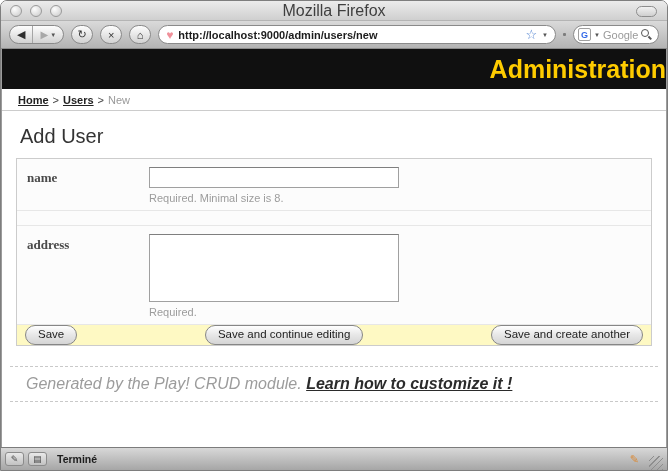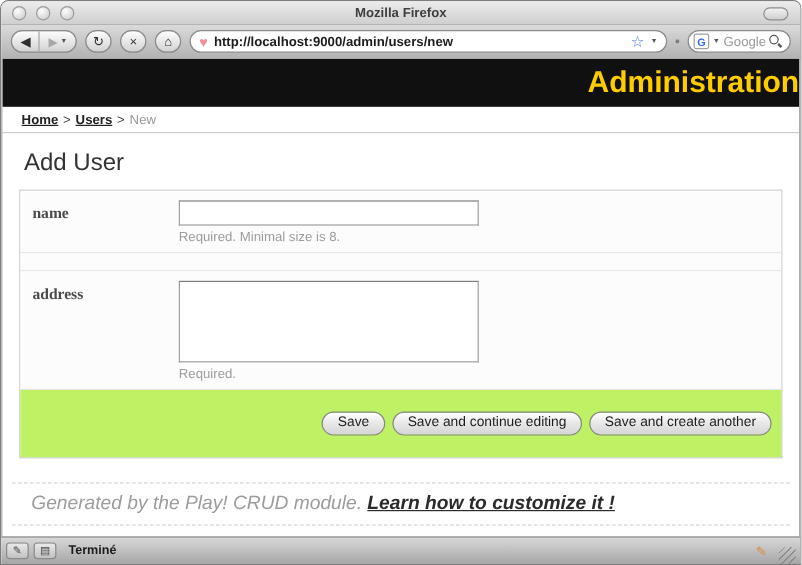--- a/index.html
+++ b/index.html
@@ -6,21 +6,21 @@
   html,body { width:668px; height:471px; font-family:"Liberation Sans", sans-serif; background:#fff; }
   .window { width:668px; height:471px; border:1px solid #7e7e7e; border-radius:7px 7px 0 0; overflow:hidden;
             display:flex; flex-direction:column; background:#fff; }
 
   
   .titlebar { height:20px; flex:0 0 20px; background:linear-gradient(#ececec,#cfcfcf);
               border-bottom:1px solid #b4b4b4; display:flex; align-items:center; position:relative; }
   .lights { display:flex; gap:8px; margin-left:9px; }
   .light { width:12px; height:12px; border-radius:50%; border:1px solid #9a9a9a;
            background:radial-gradient(circle at 35% 30%, #fdfdfd, #c9c9c9); }
-  .win-title { position:absolute; left:0; right:0; text-align:center; font-size:11px; font-weight:bold; color:#3f3f3f; }
+  .win-title { position:absolute; left:0; right:0; text-align:center; font-size:16px; font-weight:normal; color:#3f3f3f; }
   .oval-btn { position:absolute; right:10px; top:5px; width:21px; height:11px; border:1px solid #8d8d8d;
               border-radius:7px; background:linear-gradient(#f2f2f2,#cFcFcF); }
 
   
   .toolbar { height:28px; flex:0 0 28px; background:linear-gradient(#dadada,#b3b3b3);
              border-bottom:1px solid #8b8b8b; display:flex; align-items:center; padding:0 8px; gap:7px; }
   .pillgroup { display:flex; align-items:center; height:19px; border:1px solid #8a8a8a; border-radius:10px;
                background:linear-gradient(#fdfdfd,#d2d2d2); overflow:hidden; }
   .pillseg { padding:0 7px; height:100%; display:flex; align-items:center; gap:2px; font-size:10px; }
   .pillseg + .pillseg { border-left:1px solid #a5a5a5; }
@@ -64,22 +64,22 @@
 
   .crud-form { margin:0 14px; border:1px solid #ccc; background:#fdfdfd; }
   .frow { display:flex; padding:8px 10px 6px; border-bottom:1px solid #e7e7e7; background:#fcfcfc; }
   .flabel { flex:0 0 122px; font-size:13px; font-weight:bold; color:#4a4a4a; padding-top:3px;font-family:Liberation Serif, serif; }
   .fctrl { flex:1; }
   .txt-input { width:250px; height:21px; border:1px solid #a0a0a0; border-top-color:#7f7f7f; background:#fff;
                font-size:12px; padding:2px 4px; font-family:"Liberation Sans", sans-serif; display:block; }
   .txt-area { width:250px; height:68px; border:1px solid #a0a0a0; border-top-color:#7f7f7f; background:#fff;
               font-size:12px; padding:2px 4px; font-family:"Liberation Sans", sans-serif; resize:none; display:block; }
   .hint { font-size:11px; color:#9c9c9c; margin-top:4px; }
-  .factions { display:flex; justify-content:flex-end; align-items:center; gap:6px;
-              background:#bef264; padding:18px 8px; }
+  .factions { display:flex; justify-content:space-between; align-items:center; gap:6px;
+              background:#fef9c3; padding:0 8px; }
   .aqua-btn { border:1px solid #868686; border-radius:10px; background:linear-gradient(#ffffff,#e9e9e9 45%,#d5d5d5);
               font-size:11.5px; color:#1e1e1e; padding:2px 12px; font-family:"Liberation Sans", sans-serif;
               cursor:pointer; line-height:1.2; }
 
   .page-footer { margin:20px 8px 0; border-top:1px dashed #c9c9c9; border-bottom:1px dashed #c9c9c9;
                  padding:8px 16px; font-size:16px; color:#9c9c9c;font-style:italic; }
   .footer-link { color:#2b2b2b; font-weight:bold; text-decoration:underline; cursor:pointer; }
 
   
   .statusbar { height:23px; flex:0 0 23px; background:linear-gradient(#d8d8d8,#a6a6a6);

